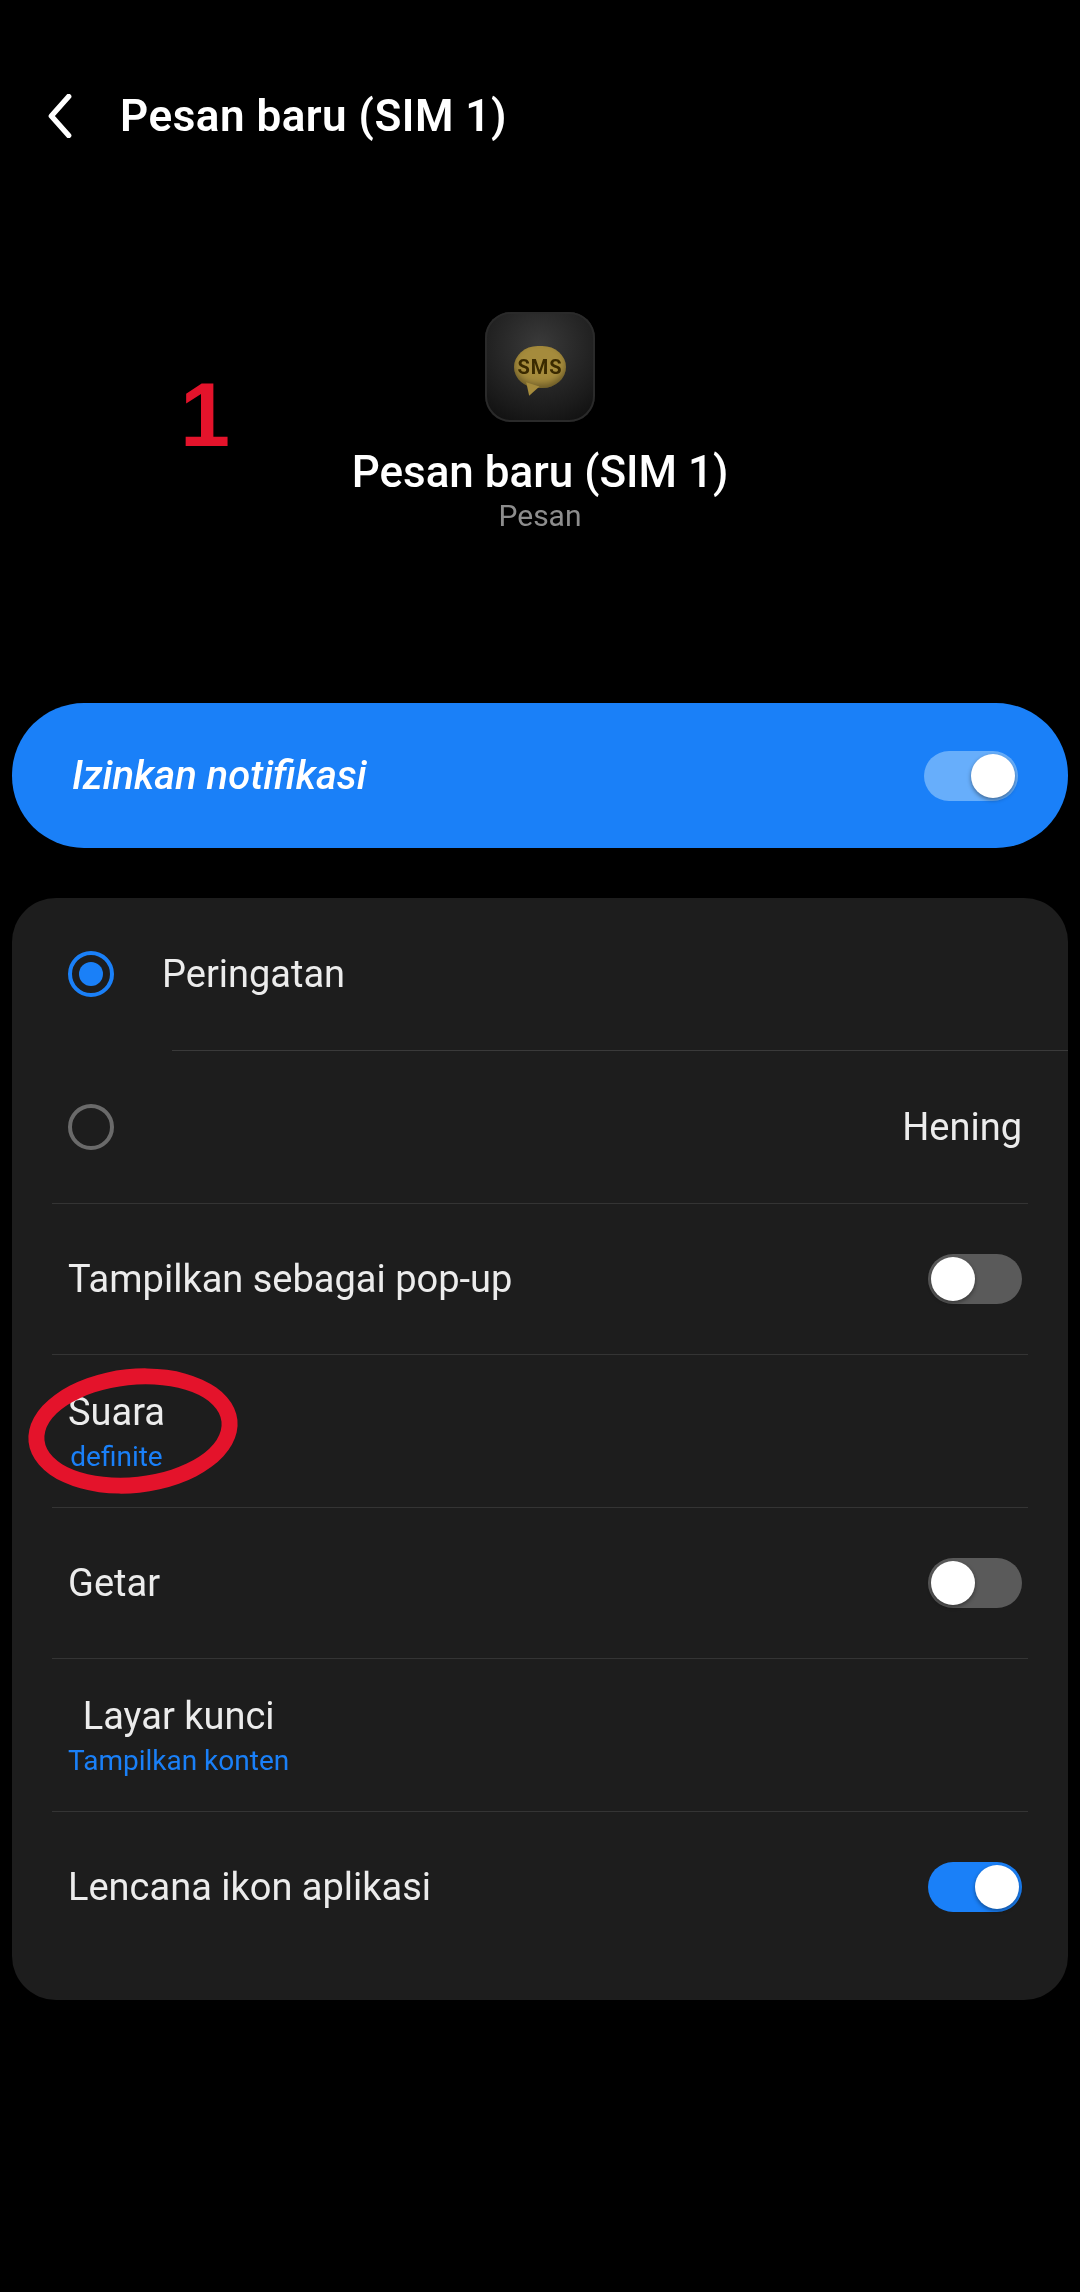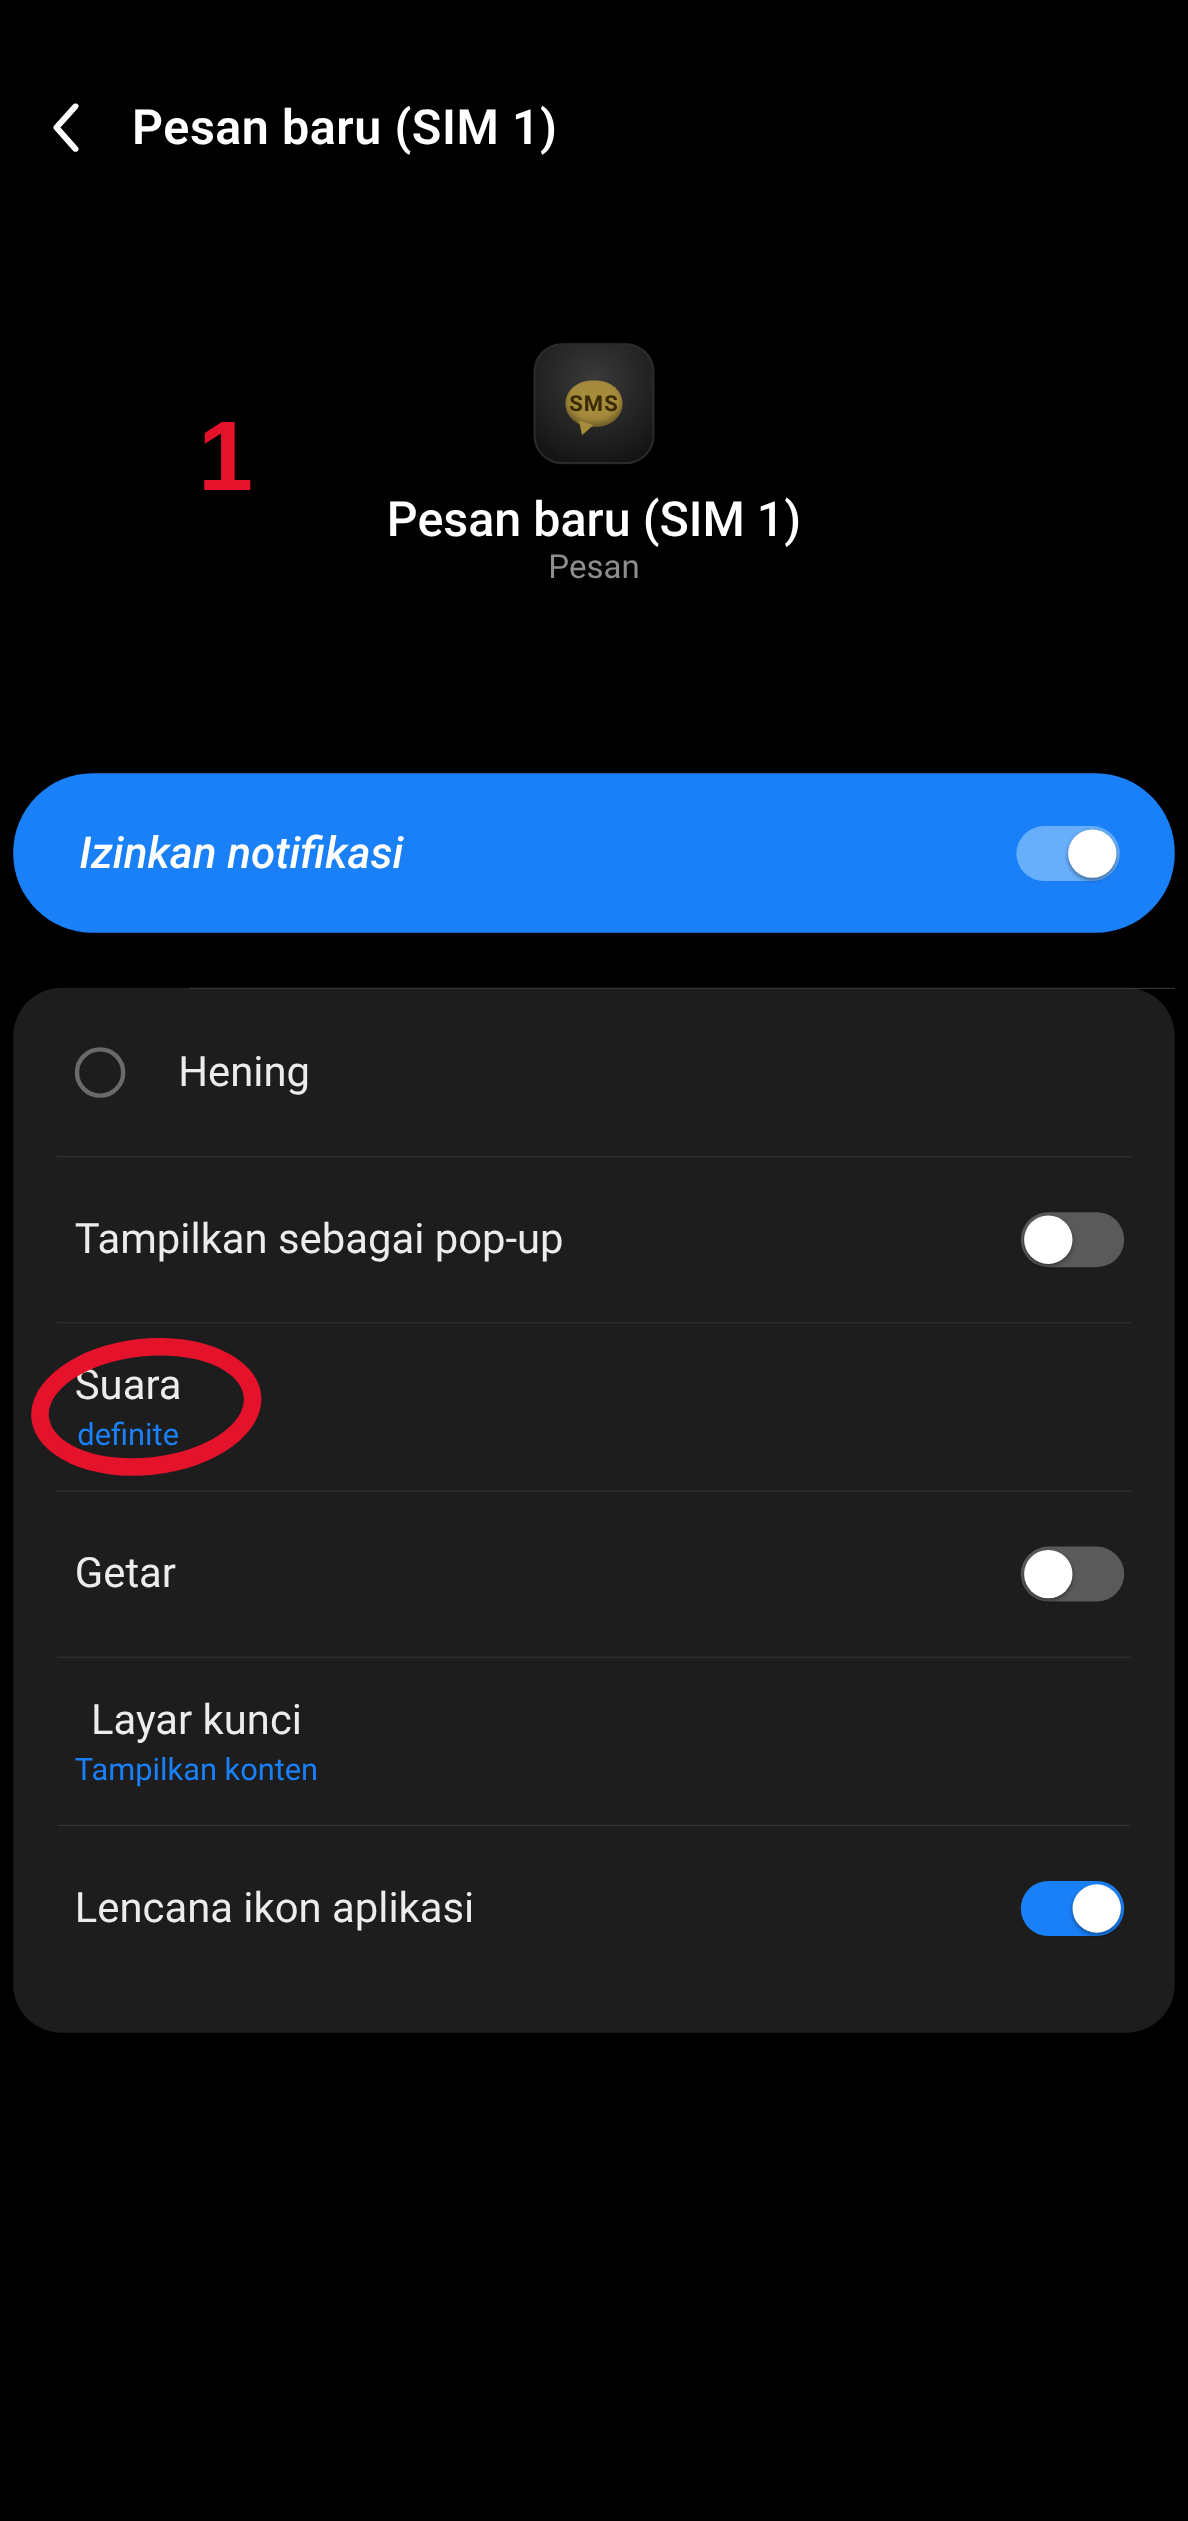--- a/index.html
+++ b/index.html
@@ -219,23 +219,27 @@
 
 <div class="allow-pill">
   <div class="label">Izinkan notifikasi</div>
   <div class="toggle on-white">
     <div class="knob"></div>
   </div>
 </div>
 
 <div class="panel">
 
+  <div class="row radio-row" style="height:152px;">
+    <div class="radio selected"></div>
+    <div class="row-label">Peringatan</div>
+  </div>
   <div class="sep"></div>
 
-  <div class="row radio-row" style="height:152px;">
+  <div class="row radio-row" style="height:152px;justify-content:space-between;">
     <div class="radio"></div>
     <div class="row-label">Hening</div>
   </div>
   <div class="sep-full"></div>
 
   <div class="row row-toggle" style="height:150px;">
     <div class="row-label">Tampilkan sebagai pop-up</div>
     <div class="toggle off">
       <div class="knob"></div>
     </div>

